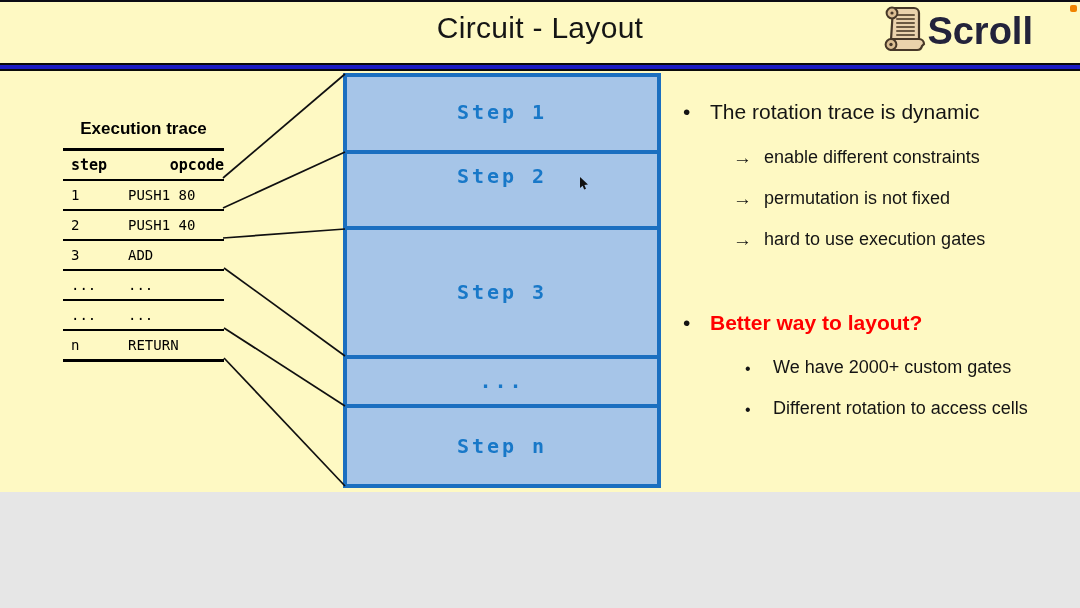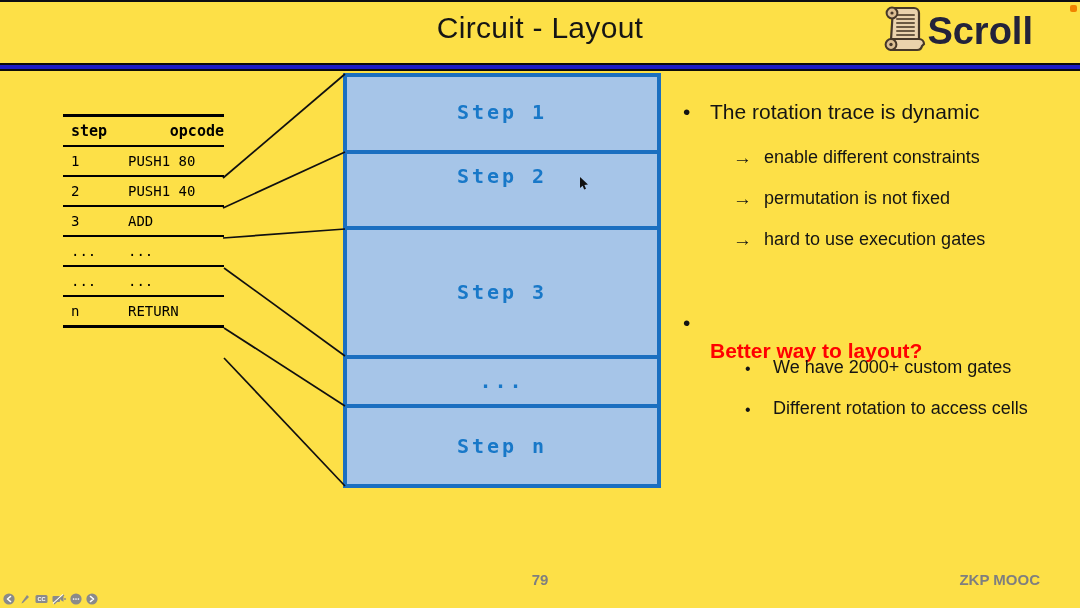--- a/index.html
+++ b/index.html
@@ -1,16 +1,16 @@
 <!DOCTYPE html>
 <html><head>
 <meta charset="utf-8">
 <style>
   html,body{margin:0;padding:0;background:#e6e6e6;}
-  .slide{position:relative;width:1080px;height:608px;background:#fde047;overflow:hidden;
+  .slide{position:relative;width:1080px;height:492px;background:#fef9c3;overflow:hidden;
          font-family:"Liberation Sans",sans-serif;}
   .topbar{position:absolute;top:0;left:0;width:1080px;height:2px;background:#0c0c14;}
 
   
   .title{position:absolute;top:11px;left:0;width:1080px;text-align:center;
          font-size:30px;color:#151515;letter-spacing:.3px;}
   .logo{position:absolute;top:5px;right:47px;display:flex;align-items:center;}
   .logo-text{font-size:38px;font-weight:bold;color:#23233b;margin-left:1px;}
   .orange-dot{position:absolute;top:5px;right:3px;width:7px;height:7px;
               background:#F08300;border-radius:2px;}
@@ -40,21 +40,21 @@
              letter-spacing:3px;color:#1878C8;}
 
   
   .bullet{position:absolute;display:flex;color:#141414;}
   .b-main{font-size:21px;}
   .b-sub{font-size:18px;}
   .mk{display:inline-block;flex:0 0 auto;}
   .mk-main{width:27px;}
   .mk-arrow{width:31px;font-size:19px;}
   .mk-dot{width:28px;font-size:16px;line-height:24px;}
-  .red{color:#FF0000;font-weight:bold;margin-top:28px;}
+  .red{color:#FF0000;font-weight:bold;}
 
   
   .page-num{position:absolute;top:571px;left:0;width:1080px;text-align:center;
             font-size:15px;font-weight:bold;color:#7f7f7f;}
   .brand{position:absolute;top:571px;right:40px;font-size:15px;font-weight:bold;color:#7f7f7f;}
 
   
   .controls{position:absolute;left:3px;top:593px;display:flex;gap:4px;align-items:center;}
   .controls svg{display:block;}
 </style>
@@ -83,20 +83,21 @@
         <circle cx="11" cy="39.5" r="5.4" fill="#DBBE93" stroke="#473828" stroke-width="2"></circle>
         <circle cx="11" cy="39.5" r="1.7" fill="#473828"></circle>
       </svg>
     </span>
     <span class="logo-text">Scroll</span>
   </div>
   <div class="orange-dot"></div>
   <div class="divider"></div>
 
   <div class="trace">
+    <div class="trace-title">Execution trace</div>
     <div class="trace-body">
       <div class="trow thead">
         <span class="tc-step">step</span>
         <span class="tc-op">opcode</span>
       </div>
       <div class="trow">
         <span class="tc-step">1</span>
         <span class="tc-op">PUSH1 80</span>
       </div>
       <div class="trow">

